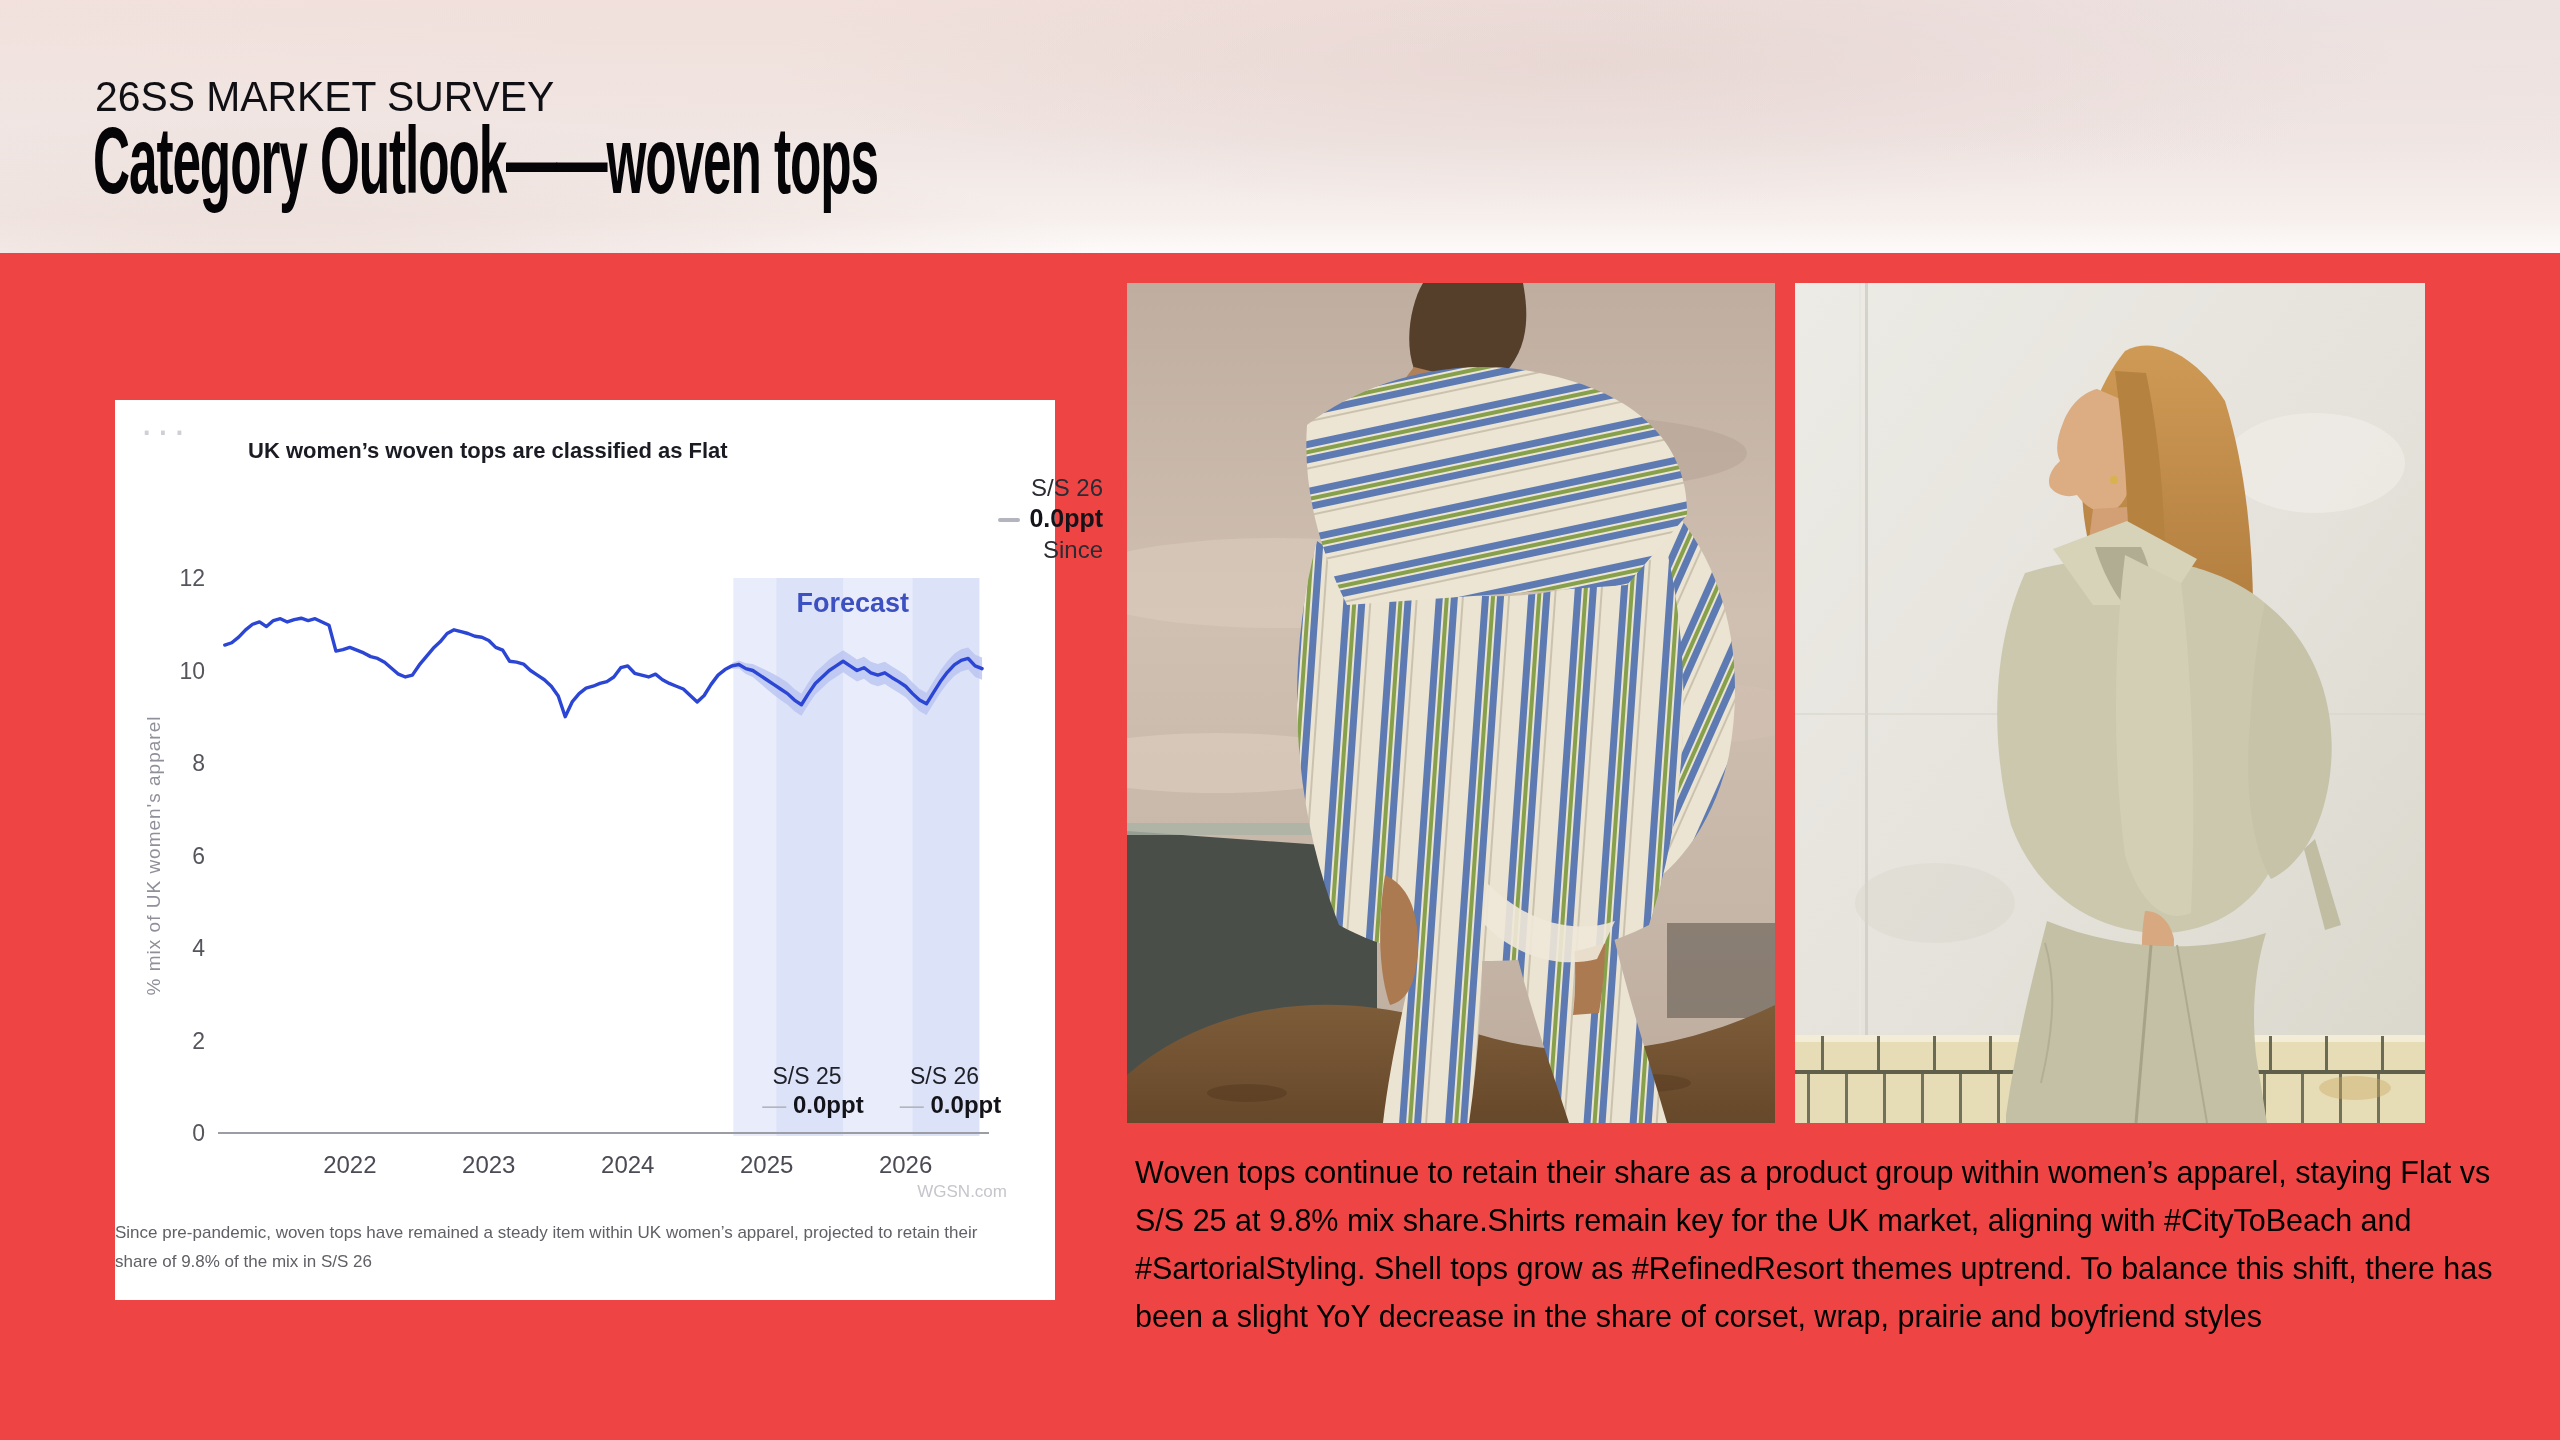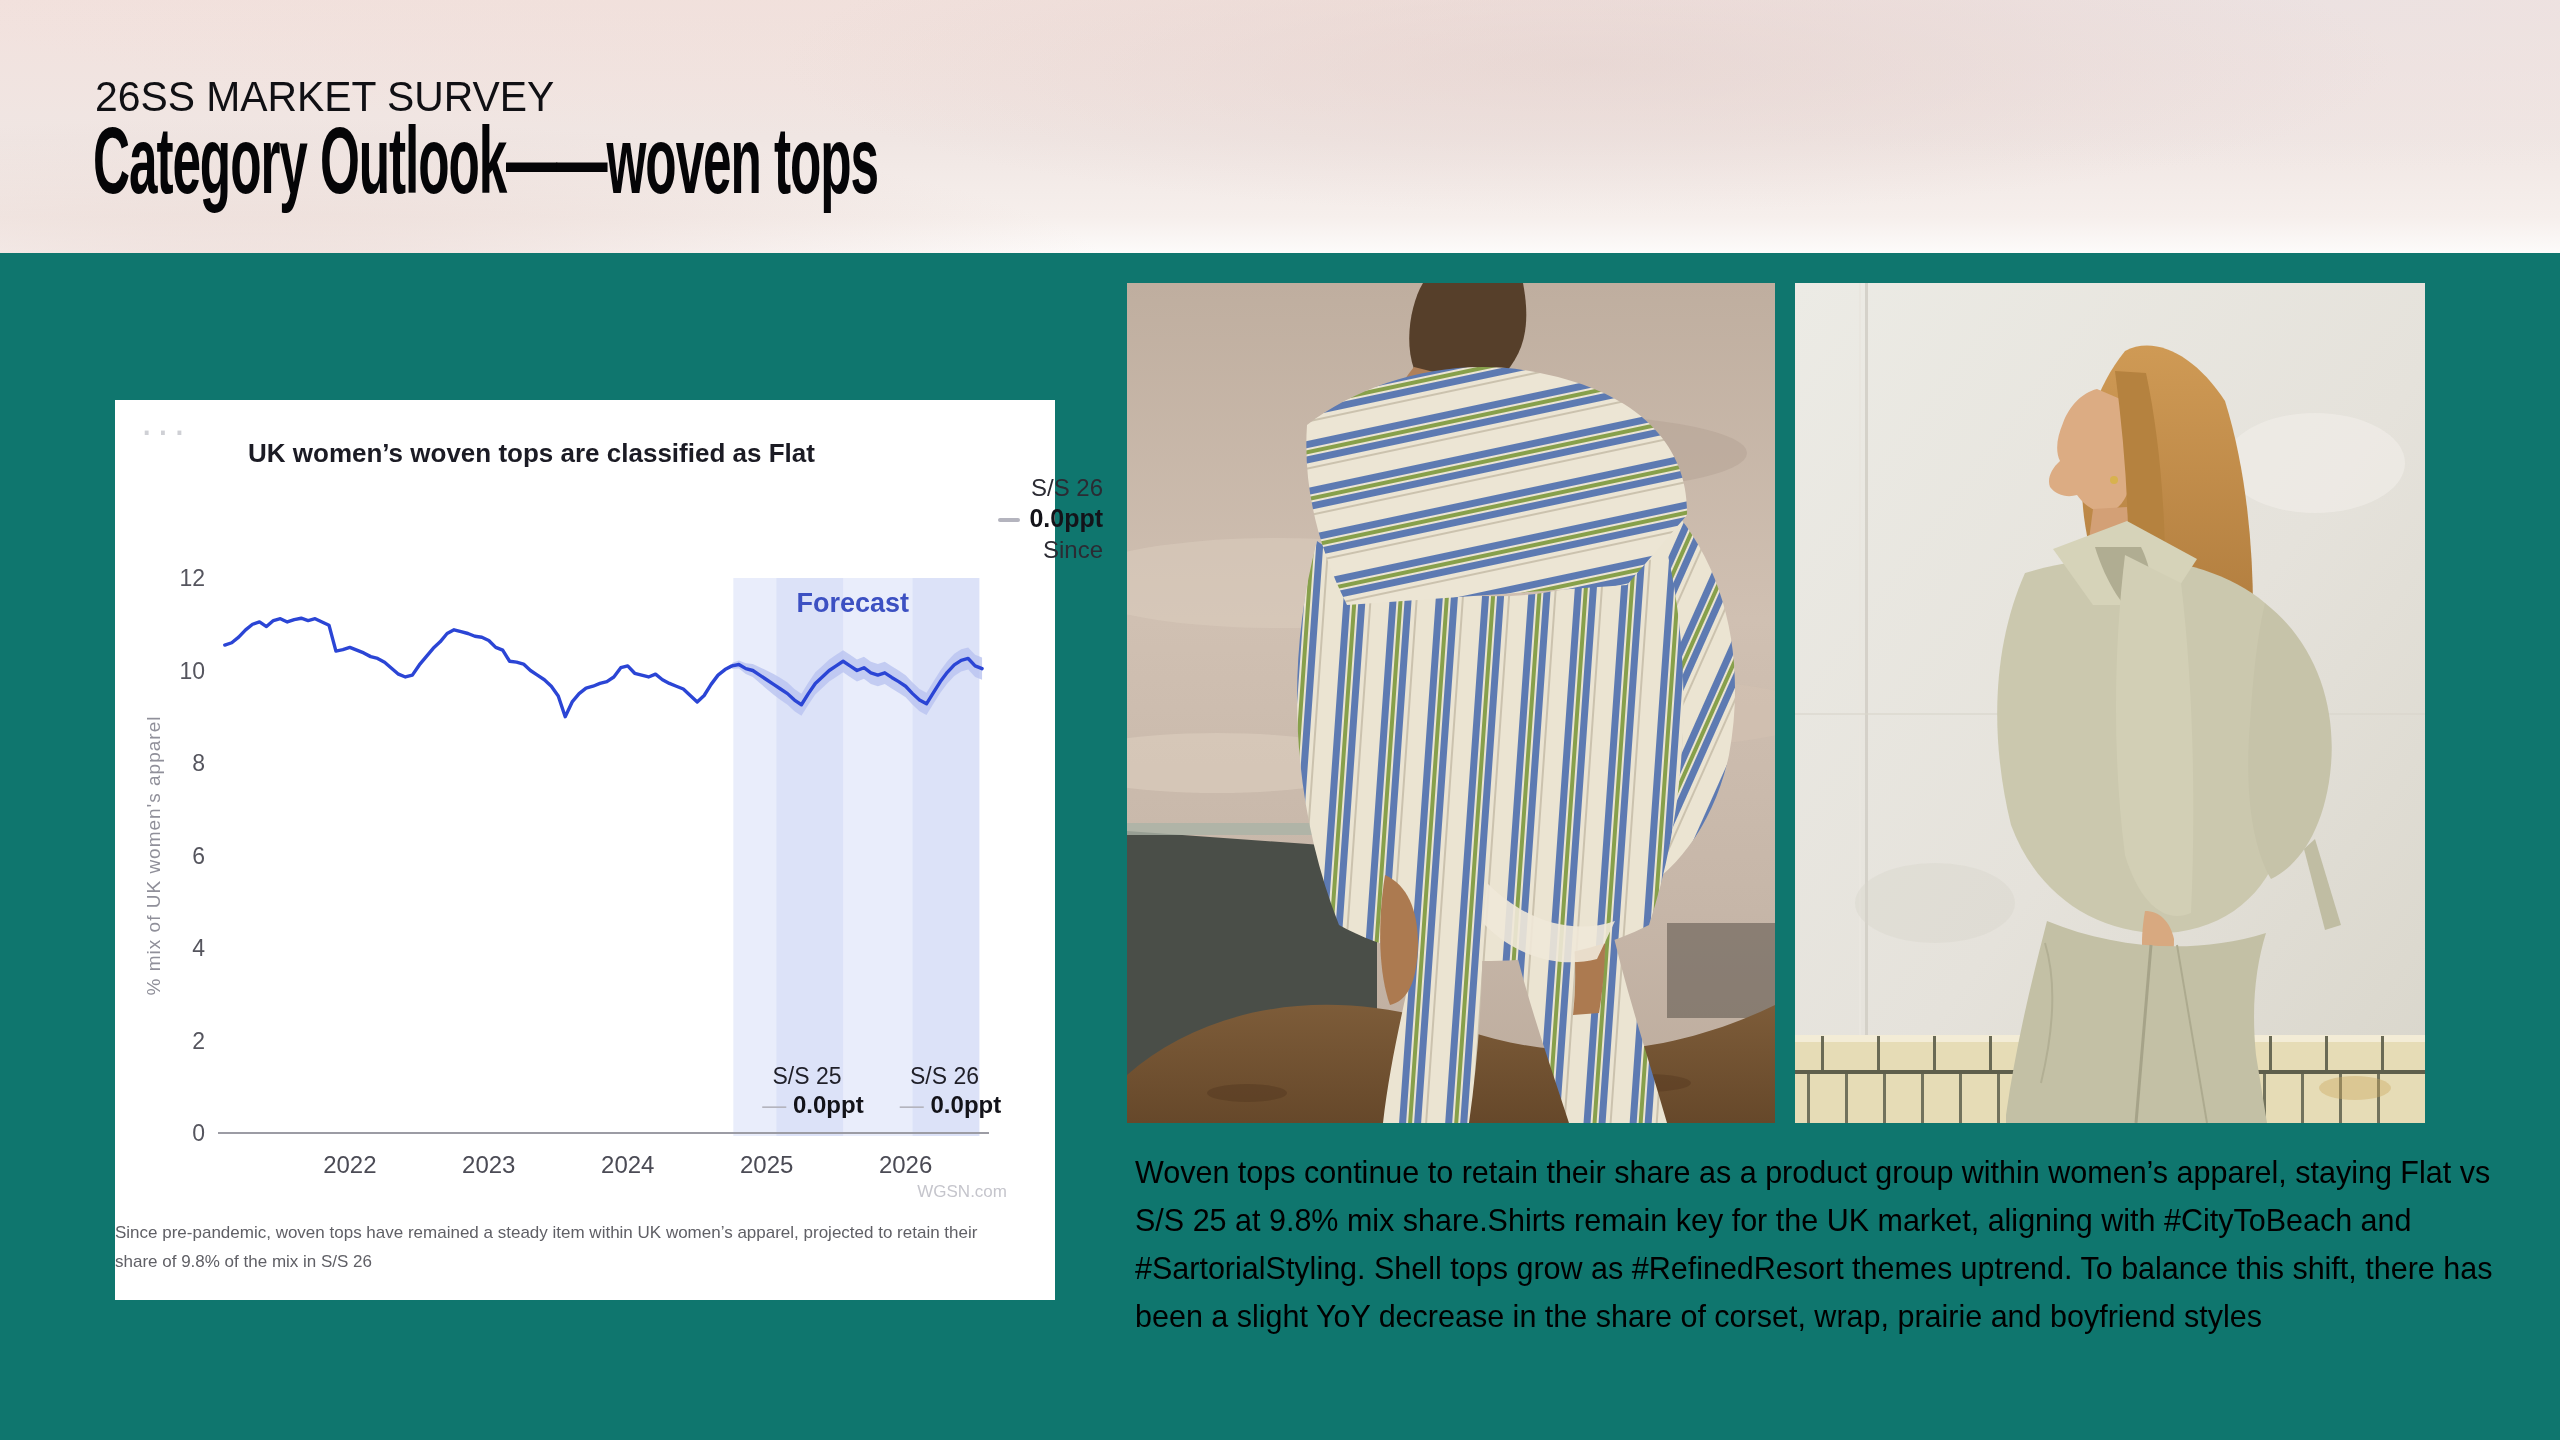--- a/index.html
+++ b/index.html
@@ -1,37 +1,37 @@
 <!DOCTYPE html>
 <html><head>
 <meta charset="utf-8">
 <style>
   html,body{margin:0;padding:0;background:#ffffff;}
-  .page{position:relative;width:2560px;height:1440px;background:#0f766e;overflow:hidden;
+  .page{position:relative;width:2560px;height:1440px;background:#ef4444;overflow:hidden;
         font-family:"Liberation Sans",sans-serif;color:#000;}
 
   
   .hero{position:absolute;left:0;top:0;width:2560px;height:253px;
     background:
       radial-gradient(55% 110% at 10% 115%, rgba(223,196,189,.55), transparent 62%),
       radial-gradient(45% 85% at 62% 25%, rgba(226,207,203,.55), transparent 70%),
       radial-gradient(50% 90% at 90% 0%, rgba(235,226,226,.85), transparent 75%),
       radial-gradient(60% 120% at 35% -30%, rgba(240,224,219,.9), transparent 70%),
       linear-gradient(180deg,#f2e1dd 0%,#f0e6e3 55%,#f6efec 86%,#fdfbfa 100%);}
   .kicker{position:absolute;left:95px;top:72px;font-size:43px;color:#101014;
           transform:scaleX(.95);transform-origin:left top;white-space:nowrap;}
   .big-title{position:absolute;left:93px;top:106px;font-size:95px;font-weight:900;
           letter-spacing:-2px;color:#050507;transform:scaleX(.54);transform-origin:left top;
           white-space:nowrap;}
 
   
   .chart-card{position:absolute;left:115px;top:400px;width:940px;height:900px;background:#fff;}
   .menu-icon{position:absolute;left:25px;top:8px;font-size:40px;letter-spacing:3px;
              color:#cfd0d5;cursor:default;}
-  .chart-title{position:absolute;left:133px;top:38px;font-size:26px;font-weight:bold;color:#1b1b24;}
+  .chart-title{position:absolute;left:133px;top:38px;font-size:22px;font-weight:bold;color:#1b1b24;}
   .chart-note{position:absolute;right:-48px;top:72px;width:350px;text-align:right;
               font-size:24px;color:#2b2b33;line-height:31px;}
   .chart-note .delta-line{font-weight:bold;color:#131319;font-size:25px;}
   .dash-ic{display:inline-block;width:22px;height:4px;background:#b4b4be;border-radius:2px;
            vertical-align:middle;margin-right:9px;}
   .plot-svg{position:absolute;left:-5px;top:165px;}
   .plot-svg text{font-family:"Liberation Sans",sans-serif;}
   .chart-caption{position:absolute;left:0px;top:818px;width:908px;height:50px;overflow:hidden;
                  font-size:17px;line-height:29px;color:#606066;}
 

